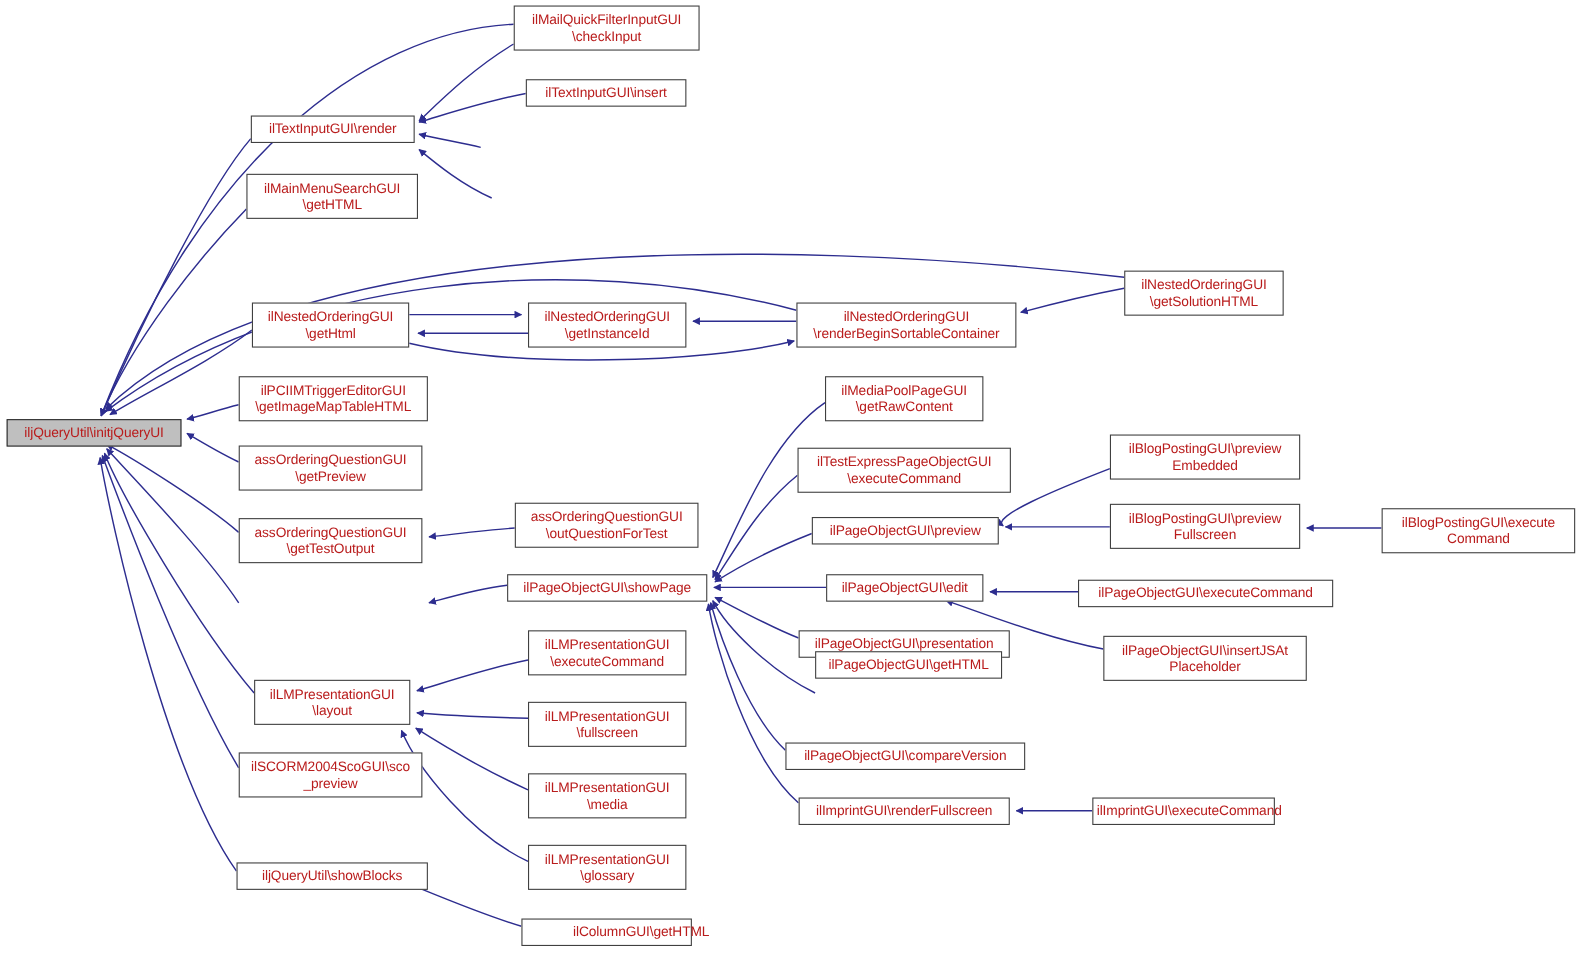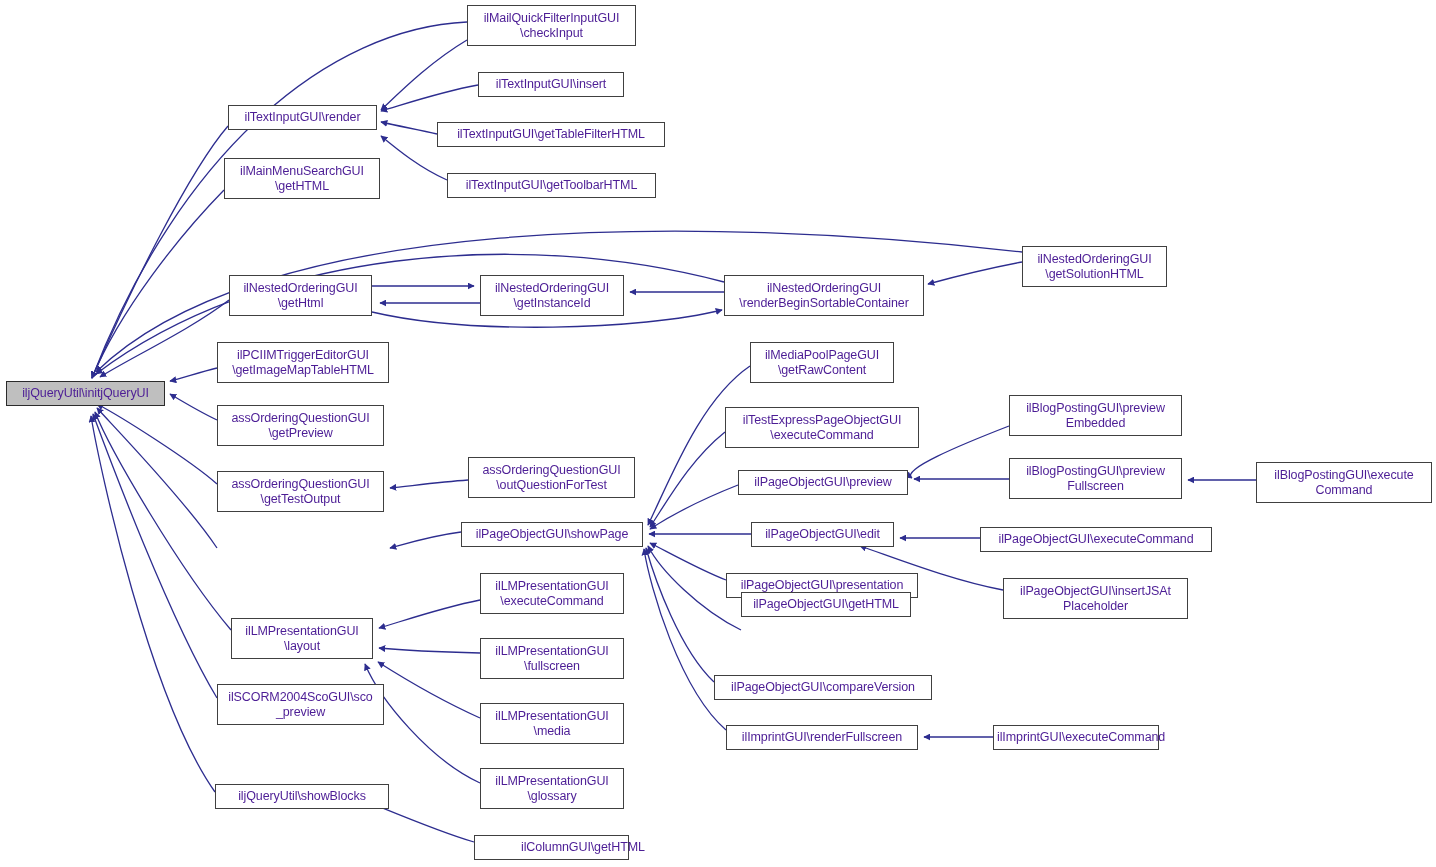--- a/index.html
+++ b/index.html
@@ -20,21 +20,21 @@
     left:0; top:0;
     width:1436px;
     height:867px;
     pointer-events:none;
   }
   .node{
     position:absolute;
     box-sizing:border-box;
     border:1px solid #404040;
     background:#ffffff;
-    color:#4c1d95;
+    color:#b91c1c;
     font-size:12.5px;
     line-height:14.5px;
     text-align:center;
     display:flex;
     align-items:center;
     justify-content:center;
     padding:1px 3px;
     white-space:pre-line;
     letter-spacing:-0.1px;
     z-index:2;
@@ -97,22 +97,20 @@
       <path d="M231,630 C180,570 110,450 95,412" fill="none" stroke="#2d2d8f" stroke-width="1.3" marker-end="url(#arrow)"></path>
       <path d="M217,698 C170,620 110,460 93,414" fill="none" stroke="#2d2d8f" stroke-width="1.3" marker-end="url(#arrow)"></path>
       <path d="M215,792 C150,700 100,470 91,416" fill="none" stroke="#2d2d8f" stroke-width="1.3" marker-end="url(#arrow)"></path>
       <path d="M474,842 C440,832 400,815 368,802" fill="none" stroke="#2d2d8f" stroke-width="1.3" marker-end="url(#arrow)"></path>
     </svg>
 <div class="node root" style="left: 6px; top: 381px; width: 159px; height: 25px;"><span class="lbl">iljQueryUtil\initjQueryUI</span></div>
     <div class="node" style="left: 467px; top: 5px; width: 169px; height: 41px;"><span class="lbl">ilMailQuickFilterInputGUI
 \checkInput</span></div>
     <div class="node" style="left: 228px; top: 105px; width: 149px; height: 25px;"><span class="lbl">ilTextInputGUI\render</span></div>
     <div class="node" style="left: 478px; top: 72px; width: 146px; height: 25px;"><span class="lbl">ilTextInputGUI\insert</span></div>
-    <div class="node" style="left: 437px; top: 122px; width: 228px; height: 25px;"><span class="lbl">ilTextInputGUI\getTableFilterHTML</span></div>
-    <div class="node" style="left: 447px; top: 173px; width: 209px; height: 25px;"><span class="lbl">ilTextInputGUI\getToolbarHTML</span></div>
     <div class="node" style="left: 224px; top: 158px; width: 156px; height: 41px;"><span class="lbl">ilMainMenuSearchGUI
 \getHTML</span></div>
     <div class="node" style="left: 229px; top: 275px; width: 143px; height: 41px;"><span class="lbl">ilNestedOrderingGUI
 \getHtml</span></div>
     <div class="node" style="left: 480px; top: 275px; width: 144px; height: 41px;"><span class="lbl">ilNestedOrderingGUI
 \getInstanceId</span></div>
     <div class="node" style="left: 724px; top: 275px; width: 200px; height: 41px;"><span class="lbl">ilNestedOrderingGUI
 \renderBeginSortableContainer</span></div>
     <div class="node" style="left: 1022px; top: 246px; width: 145px; height: 41px;"><span class="lbl">ilNestedOrderingGUI
 \getSolutionHTML</span></div>

